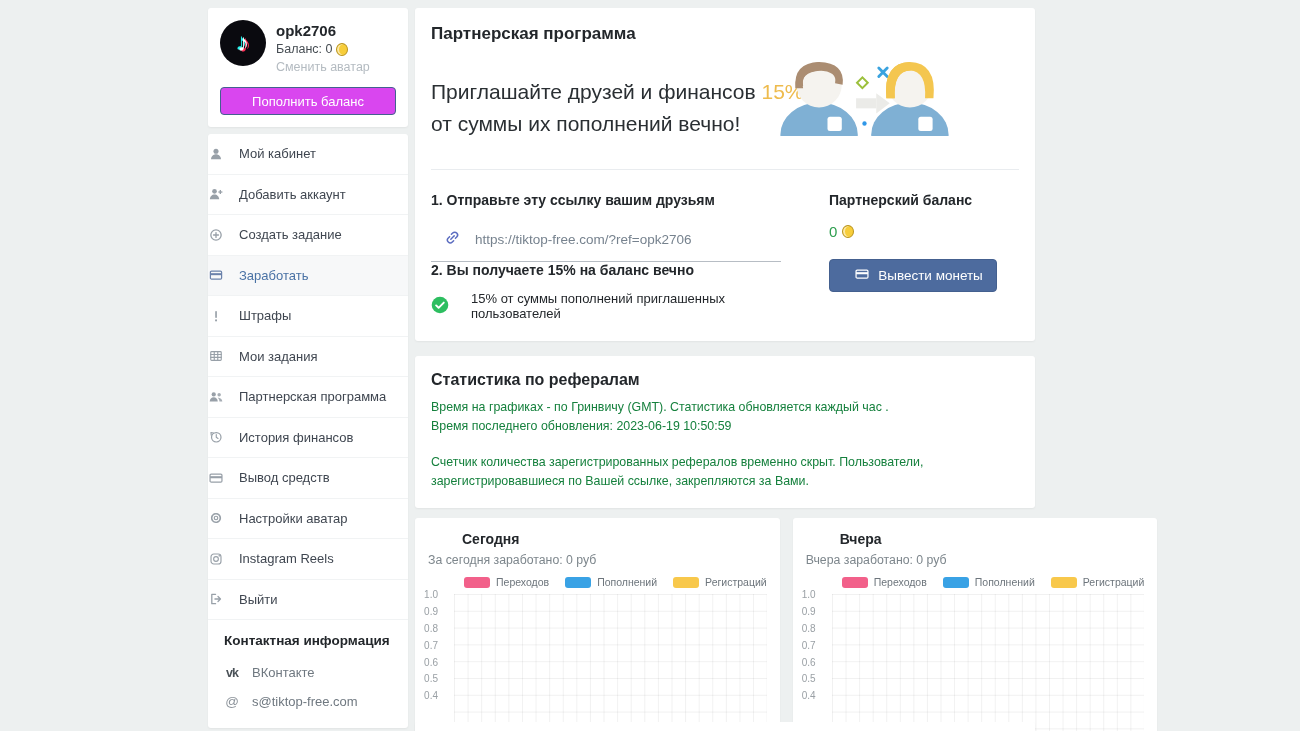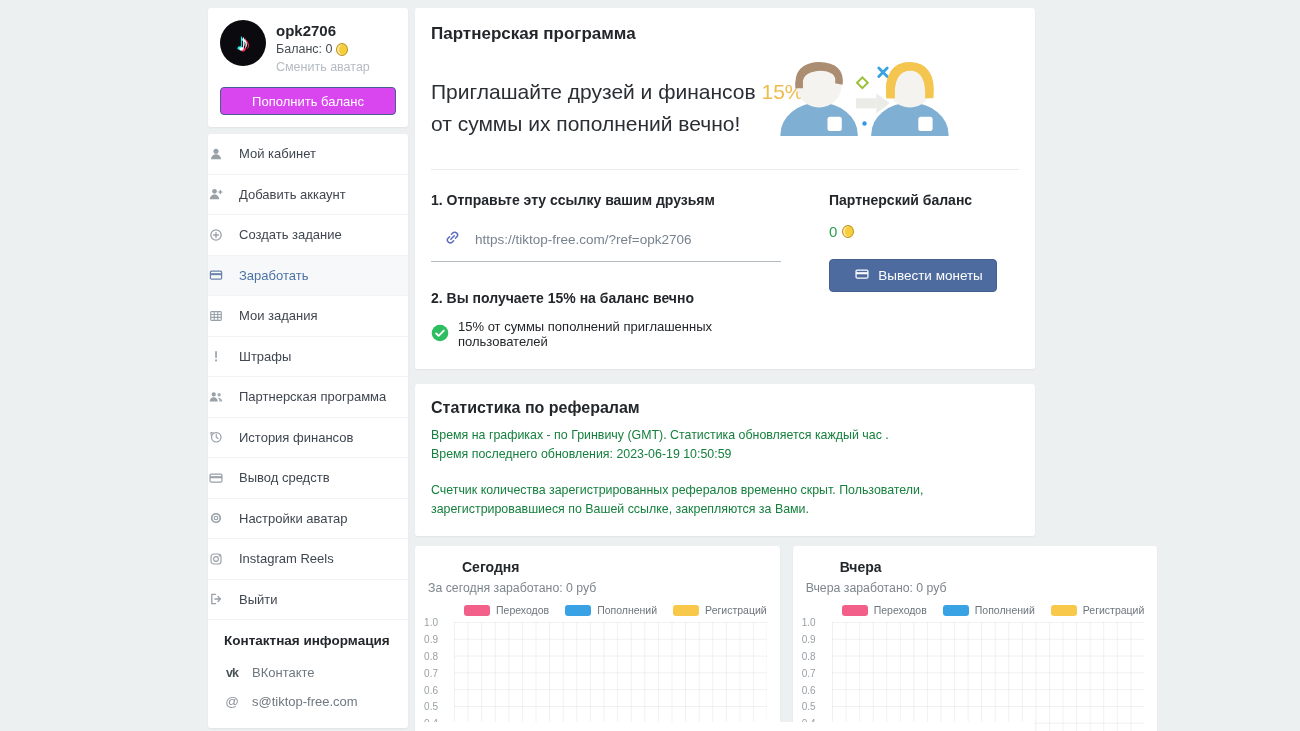--- a/index.html
+++ b/index.html
@@ -41,22 +41,22 @@
   .hero-text { margin-top:32px; width:375px; font-size:21px; line-height:1.5; color:#2a2f33; }
   .hl { color:#eebb4d; }
   .illustration { position:absolute; right:78px; top:38px; }
   .divider { border-top:1px solid #e9ecef; margin-top:30px; }
   .sections { display:flex; margin-top:22px; }
   .sec-left { width:350px; }
   .sec-right { margin-left:auto; width:190px; }
   .sec-title { font-size:14px; font-weight:700; color:#23272b; }
   .link-row { display:flex; align-items:center; gap:15px; margin-top:22px; padding:0 0 12px 14px; border-bottom:1px solid #b7bdc4; cursor:pointer; }
   .link-text { font-size:13.5px; color:#76828e; }
-  .step2-title { margin-top:28px; }
-  .check-row { display:flex; align-items:center; gap:9px; margin-top:13px; font-size:13px; color:#23272b; }
+  .step2-title { }
+  .check-row { display:flex; align-items:center; gap:22px; margin-top:13px; font-size:13px; color:#23272b; }
   .pb-amount { display:flex; align-items:center; gap:5px; margin-top:15px; font-size:15px; color:#2e9e4f; }
   .withdraw-btn { margin-top:19px; width:168px; height:33px; background:#4d6b9e; color:#fff; border:1px solid #44608f; border-radius:4px; font-size:13.5px; font-family:inherit; display:flex; align-items:center; justify-content:center; gap:9px; cursor:pointer;padding-left:12px; }
 
   .stats-card { margin-top:15px; padding:15px 16px 18px; }
   .stats-title { font-size:16px; font-weight:700; margin-bottom:9px; }
   .stats-line { font-size:12.4px; color:#15803d; line-height:1.5; }
   .stats-note { margin-top:18px; width:580px; }
 
   .charts-row { display:flex; gap:13px; margin-top:10px; }
   .chart-card { flex:1; padding:13px 13px 18px; height:265px; }
@@ -137,34 +137,34 @@
               <svg width="14" height="14" viewBox="0 0 16 16" fill="none" stroke-linecap="round" stroke-linejoin="round">
                 <rect x="1.6" y="3.6" width="12.8" height="9" rx="1.3" stroke="#6b82ab" stroke-width="1.4"></rect>
                 <rect x="1.6" y="5.9" width="12.8" height="2.3" fill="#6b82ab"></rect>
               </svg>
             </span>
             <span>Заработать</span>
           </div>
           <div class="menu-item">
             <span class="mi-icon">
               <svg width="14" height="14" viewBox="0 0 16 16" fill="none" stroke-linecap="round" stroke-linejoin="round">
+                <rect x="7.1" y="2.3" width="1.9" height="8.1" rx=".95" fill="#98a0a8"></rect>
+                <circle cx="8.05" cy="13" r="1.15" fill="#98a0a8"></circle>
+              </svg>
+            </span>
+            <span>Штрафы</span>
+          </div>
+          <div class="menu-item">
+            <span class="mi-icon">
+              <svg width="14" height="14" viewBox="0 0 16 16" fill="none" stroke-linecap="round" stroke-linejoin="round">
                 <rect x="2" y="3" width="12" height="10" rx="1" stroke="#98a0a8" stroke-width="1.3"></rect>
                 <path d="M2 6.3h12M2 9.6h12M6 3v10M10 3v10" stroke="#98a0a8" stroke-width="1.3"></path>
               </svg>
             </span>
             <span>Мои задания</span>
-          </div>
-          <div class="menu-item">
-            <span class="mi-icon">
-              <svg width="14" height="14" viewBox="0 0 16 16" fill="none" stroke-linecap="round" stroke-linejoin="round">
-                <rect x="7.1" y="2.3" width="1.9" height="8.1" rx=".95" fill="#98a0a8"></rect>
-                <circle cx="8.05" cy="13" r="1.15" fill="#98a0a8"></circle>
-              </svg>
-            </span>
-            <span>Штрафы</span>
           </div>
           <div class="menu-item">
             <span class="mi-icon">
               <svg width="14" height="14" viewBox="0 0 16 16" fill="none" stroke-linecap="round" stroke-linejoin="round">
                 <circle cx="5.4" cy="5" r="2.4" fill="#98a0a8"></circle>
                 <path d="M.8 13c0-2.6 2.1-4.6 4.6-4.6s4.6 2 4.6 4.6z" fill="#98a0a8"></path>
                 <circle cx="11.6" cy="5.4" r="2" fill="#98a0a8" opacity=".85"></circle>
                 <path d="M11.2 8.8c2.2.3 3.9 2 4 4.2h-3.3c-.1-1.6-.8-3.1-1.9-4.1z" fill="#98a0a8" opacity=".85"></path>
               </svg>
             </span>

